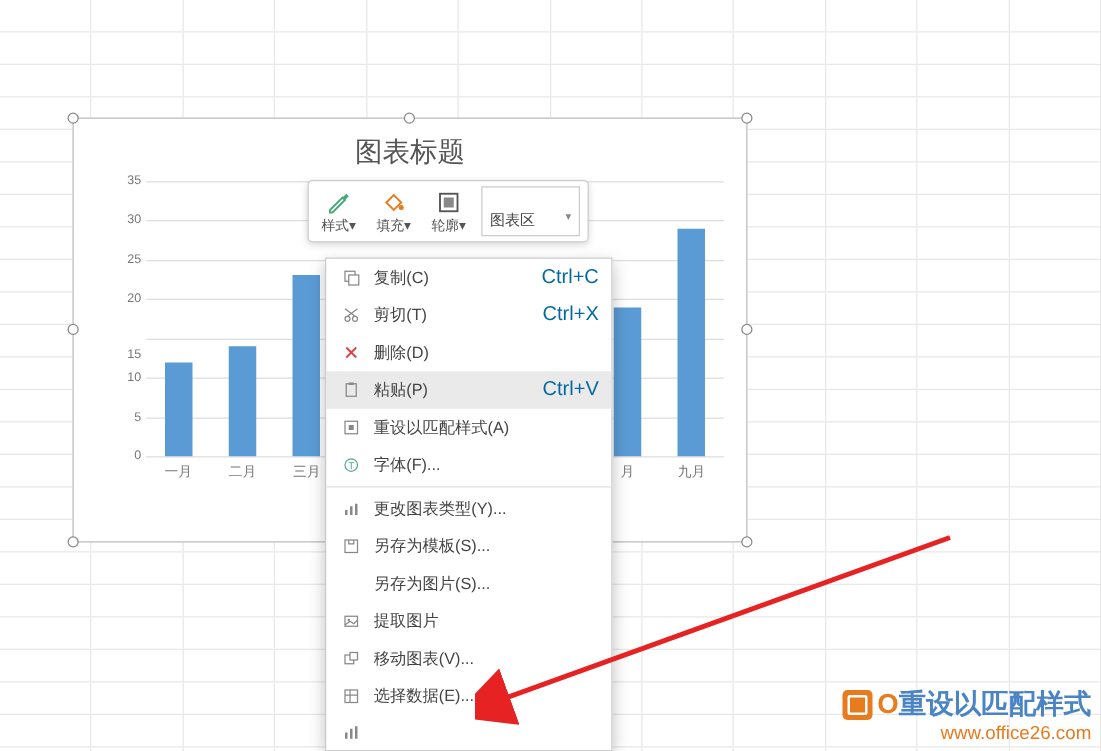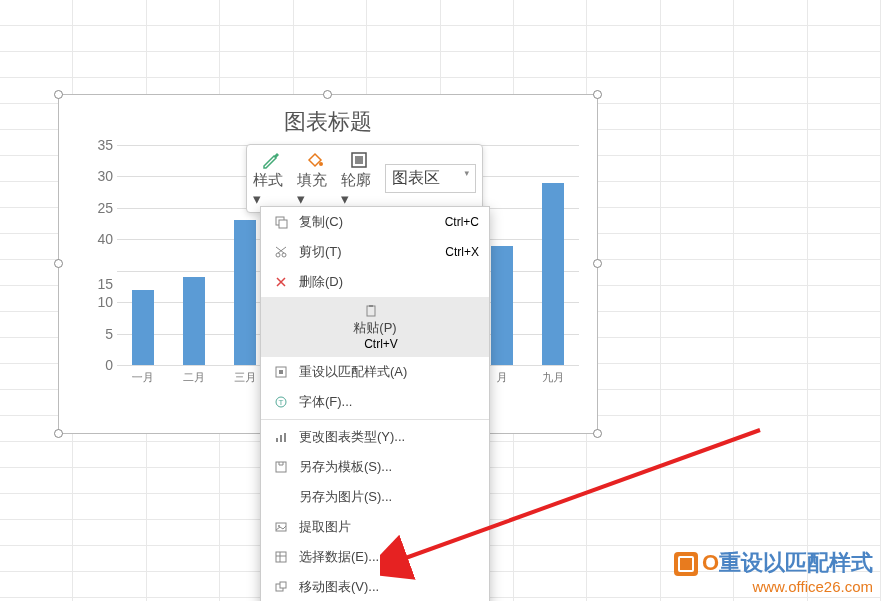--- a/index.html
+++ b/index.html
@@ -13,38 +13,38 @@
   .handle { position: absolute; width: 9px; height: 9px; background: #fff; border: 1px solid #888; border-radius: 50%; }
   .h-tl { left: -5px; top: -5px; } .h-tr { right: -5px; top: -5px; }
   .h-bl { left: -5px; bottom: -5px; } .h-br { right: -5px; bottom: -5px; }
   .h-tm { left: 50%; top: -5px; margin-left: -5px; } .h-bm { left: 50%; bottom: -5px; margin-left: -5px; }
   .h-ml { left: -5px; top: 50%; margin-top: -5px; } .h-mr { right: -5px; top: 50%; margin-top: -5px; }
   
   .chart-title { text-align: center; font-size: 22px; color: #555; padding: 12px 0 6px; font-family: SimSun, serif; }
   
   .plot { position: absolute; left: 30px; top: 50px; width: 490px; height: 240px; }
   .y-axis { position: absolute; left: 0; top: 0; bottom: 20px; width: 28px; }
-  .y-tick { position: absolute; right: 4px; font-size: 14px; color: #777; transform: translateY(-50%); }
+  .y-tick { position: absolute; right: 4px; font-size: 10px; color: #777; transform: translateY(-50%); }
   .grid-line { position: absolute; left: 28px; right: 0; height: 1px; background: #ddd; }
   .bars { position: absolute; left: 28px; right: 0; bottom: 20px; top: 0; display: flex; align-items: flex-end; justify-content: space-around; }
   .bar { width: 22px; background: #5b9bd5; }
   .x-labels { position: absolute; left: 28px; right: 0; bottom: 0; display: flex; justify-content: space-around; font-size: 11px; color: #777; }
   
   .mini-toolbar { position: absolute; left: 246px; top: 144px; background: #fff; border: 1px solid #ccc; border-radius: 4px; padding: 4px 6px; display: flex; align-items: center; gap: 8px; box-shadow: 0 2px 6px rgba(0,0,0,0.15); }
-  .tb-btn { display: flex; flex-direction: column; align-items: center; font-size: 15px; color: #555; width: 36px; cursor: pointer; }
+  .tb-btn { display: flex; flex-direction: column; align-items: center; font-size: 11px; color: #555; width: 36px; cursor: pointer; }
   .tb-icon { width: 22px; height: 22px; display: flex; align-items: center; justify-content: center; }
-  .tb-select { border: 1px solid #ccc; font-size: 16px; padding: 3px 35px 3px 6px; color: #444; background: #fff; position: relative; }
+  .tb-select { border: 1px solid #ccc; font-size: 12px; padding: 18px 35px 3px 6px; color: #444; background: #fff; position: relative; }
   .tb-select::after { content: "▾"; position: absolute; right: 6px; color: #888; font-size: 9px; }
   
   .ctx-menu { position: absolute; left: 260px; top: 206px; width: 230px; background: #fff; border: 1px solid #ccc; box-shadow: 0 4px 12px rgba(0,0,0,0.25); font-size: 13px; color: #444; }
   .ctx-item { display: flex; align-items: center; padding: 6px 10px; cursor: pointer; }
-  .ctx-item:hover, .ctx-item.hover { background: #eaeaea; flex-direction: column; }
+  .ctx-item:hover, .ctx-item.hover { background: #eaeaea; }
   .ctx-icon { width: 20px; height: 16px; display: flex; align-items: center; justify-content: center; margin-right: 8px; }
   .ctx-label { flex: 1; }
-  .ctx-shortcut { color: #000000; font-size: 12px; margin-left: 12px; }
+  .ctx-shortcut { color: #0369a1; font-size: 16px; margin-left: 12px; }
   .ctx-sep { height: 1px; background: #e0e0e0; margin: 2px 0; }
   
   .arrow { position: absolute; left: 380px; top: 410px; pointer-events: none; }
   
   .watermark { position: absolute; right: 8px; bottom: 6px; text-align: right; }
   .wm-main { font-size: 22px; font-weight: bold; }
   .wm-o { color: #e87b1e; } .wm-txt { color: #4a84c4; }
   .wm-url { font-size: 15px; color: #e87b1e; }
   .wm-logo { display: inline-block; width: 24px; height: 24px; background: #e87b1e; border-radius: 4px; vertical-align: middle; margin-right: 4px; position: relative; }
   .wm-logo::before { content: ""; position: absolute; inset: 4px; border: 2px solid #fff; border-radius: 2px; }
@@ -402,21 +402,21 @@
   <div class="handle h-br"></div>
 
   <div class="chart-title">图表标题</div>
 
   <div class="plot">
     <div class="y-axis" id="yaxis">
         <div class="y-tick" style="top: 220px;">0</div>
         <div class="y-tick" style="top: 188.571px;">5</div>
         <div class="y-tick" style="top: 157.143px;">10</div>
         <div class="y-tick" style="top: 139px;">15</div>
-        <div class="y-tick" style="top: 94.2857px;">40</div>
+        <div class="y-tick" style="top: 94.2857px;">20</div>
         <div class="y-tick" style="top: 62.8571px;">25</div>
         <div class="y-tick" style="top: 31.4286px;">30</div>
         <div class="y-tick" style="top: 0px;">35</div>
       </div>
     <div id="gridlines">
         <div class="grid-line" style="top: 220px;"></div>
         <div class="grid-line" style="top: 188.571px;"></div>
         <div class="grid-line" style="top: 157.143px;"></div>
         <div class="grid-line" style="top: 125.714px;"></div>
         <div class="grid-line" style="top: 94.2857px;"></div>
@@ -568,35 +568,35 @@
           <rect x="2" y="3" width="10" height="8" fill="none" stroke="#888"></rect>
           <circle cx="5" cy="6" r="1" fill="#888"></circle>
           <path d="M2 10 L6 7 L9 9 L12 6" stroke="#888" fill="none"></path>
         </svg>
       </span>
     <span class="ctx-label">提取图片</span>
   </div>
   <div class="ctx-item">
     <span class="ctx-icon">
         <svg width="14" height="14">
+          <rect x="2" y="4" width="7" height="7" fill="none" stroke="#888"></rect>
+          <rect x="6" y="2" width="6" height="6" fill="#fff" stroke="#888"></rect>
+        </svg>
+      </span>
+    <span class="ctx-label">移动图表(V)...</span>
+  </div>
+  <div class="ctx-item">
+    <span class="ctx-icon">
+        <svg width="14" height="14">
           <rect x="2" y="2" width="10" height="10" fill="none" stroke="#888"></rect>
           <line x1="2" y1="6" x2="12" y2="6" stroke="#888"></line>
           <line x1="6" y1="2" x2="6" y2="12" stroke="#888"></line>
         </svg>
       </span>
     <span class="ctx-label">选择数据(E)...</span>
-  </div>
-  <div class="ctx-item">
-    <span class="ctx-icon">
-        <svg width="14" height="14">
-          <rect x="2" y="4" width="7" height="7" fill="none" stroke="#888"></rect>
-          <rect x="6" y="2" width="6" height="6" fill="#fff" stroke="#888"></rect>
-        </svg>
-      </span>
-    <span class="ctx-label">移动图表(V)...</span>
   </div>
   <div class="ctx-item">
     <span class="ctx-icon">
         <svg width="14" height="14">
           <rect x="2" y="7" width="2" height="5" fill="#888"></rect>
           <rect x="6" y="4" width="2" height="8" fill="#888"></rect>
           <rect x="10" y="2" width="2" height="10" fill="#888"></rect>
         </svg>
       </span>
   </div>

